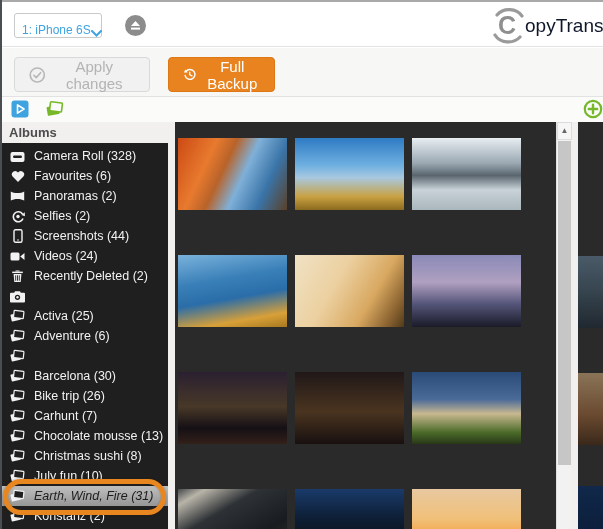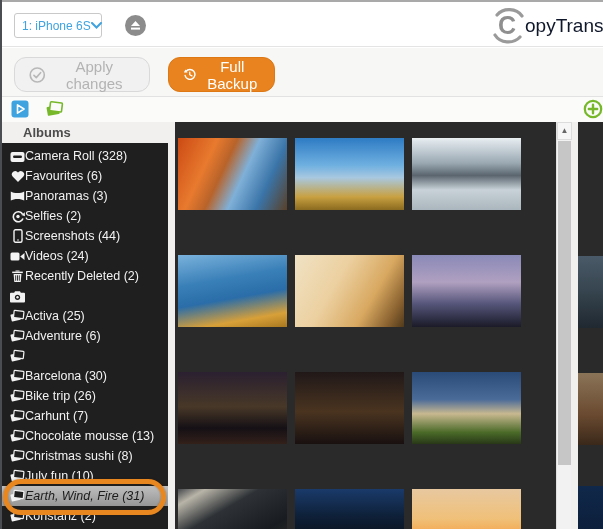--- a/index.html
+++ b/index.html
@@ -3,44 +3,44 @@
 <meta charset="utf-8">
 <style>
   html,body{margin:0;padding:0;background:#dcdcdc;}
   *{box-sizing:border-box;font-family:"Liberation Sans",sans-serif;}
   .window{position:relative;width:603px;height:529px;background:#ffffff;overflow:hidden;}
   .edge-top{position:absolute;left:0;top:0;width:603px;height:2px;background:#a9a9a9;z-index:50;}
   .edge-left{position:absolute;left:0;top:0;width:2px;height:529px;background:#4a4e52;z-index:50;}
 
   
   .topbar{position:absolute;left:2px;top:2px;width:601px;height:45px;background:#ffffff;border-bottom:1px solid #e4e4e4;}
-  .device-select{position:absolute;left:12px;top:11px;width:88px;height:25px;background:#fff;border:1px solid #c9c9c9;border-radius:3px;display:flex;align-items:center;justify-content:space-between;padding:0 7px;cursor:pointer;}
+  .device-select{position:absolute;left:12px;top:11px;width:88px;height:25px;background:#fff;border:1px solid #c9c9c9;border-radius:3px;display:flex;align-items:flex-end;justify-content:space-between;padding:0 7px;cursor:pointer;}
   .device-select span{color:#3fa3e0;font-size:12px;white-space:nowrap;}
   .device-select svg{flex:0 0 auto;}
   .eject-btn{position:absolute;left:123px;top:13px;width:21px;height:21px;border-radius:50%;background:#8c8c8c;border:none;display:flex;align-items:center;justify-content:center;cursor:pointer;padding:0;}
   .logo{position:absolute;right:0;top:4px;width:112px;height:40px;overflow:hidden;display:flex;align-items:center;color:#9a9a9a;white-space:nowrap;}
   .logo-mark{position:relative;width:34px;height:36px;flex:0 0 auto;}
   .logo-mark .c{position:absolute;left:7px;top:3px;font-size:25px;font-weight:bold;color:#8f8f8f;}
   .logo-rest{font-size:19px;color:#0f172a;letter-spacing:0;}
 
   
   .actionbar{position:absolute;left:2px;top:48px;width:601px;height:49px;background:#f7f7f5;border-bottom:1px solid #e2e2e2;}
-  .btn{position:absolute;top:9px;height:35px;border-radius:12px;font-size:15px;display:flex;align-items:center;gap:8px;padding:0 14px;cursor:pointer;}
+  .btn{position:absolute;top:9px;height:35px;border-radius:4px;font-size:15px;display:flex;align-items:center;gap:8px;padding:0 14px;cursor:pointer;}
   .btn-apply{left:12px;width:136px;background:#f1f1f1;border:1px solid #d9d9d9;color:#b3b3b3;}
   .btn-backup{left:166px;width:107px;background:#e8831f;border:1px solid #dd7814;color:#ffffff;}
 
   
   .smallbar{position:absolute;left:2px;top:97px;width:601px;height:25px;background:#fbfbfa;}
   .icon-btn{position:absolute;background:none;border:none;padding:0;cursor:pointer;line-height:0;}
 
   
   .content{position:absolute;left:2px;top:122px;width:601px;height:407px;background:#f1f0ee;}
-  .albums-head{position:absolute;left:0;top:0;width:173px;height:21px;background:#f1f0ee;color:#4c4c4c;font-size:13px;font-weight:bold;padding:3px 0 0 21px;}
+  .albums-head{position:absolute;left:0;top:0;width:173px;height:21px;background:#f1f0ee;color:#4c4c4c;font-size:13px;font-weight:bold;padding:3px 0 0 7px;}
   .sidebar{position:absolute;left:0;top:21px;width:166px;height:386px;background:#1f1f1f;overflow:hidden;padding-top:3px;}
-  .album-item{position:relative;height:20px;display:flex;align-items:center;padding-left:8px;cursor:pointer;}
+  .album-item{position:relative;height:20px;display:flex;align-items:center;gap:9px;padding-left:8px;cursor:pointer;}
   .album-item .alb-icon{width:15px;height:14px;flex:0 0 auto;display:inline-flex;align-items:center;justify-content:center;line-height:0;}
   .album-item .alb-label{color:#f2f2f2;font-size:12.5px;white-space:nowrap;}
   .album-item.selected{background:linear-gradient(#bfbfbf,#969696);}
   .album-item.selected .alb-label{color:#1c1c1c;font-style:italic;}
   .highlight-ring{position:absolute;left:1px;top:336px;width:163px;height:36px;border:5px solid #e8871f;border-radius:18px;box-shadow:0 0 2px rgba(60,30,0,.5), inset 0 0 2px rgba(60,30,0,.35);pointer-events:none;z-index:5;}
 
   .photo-panel{position:absolute;left:173px;top:0;width:381px;height:407px;background:#2a2a2a;overflow:hidden;}
   .grid{display:flex;flex-wrap:wrap;gap:45px 8px;padding:16px 0 0 3px;}
   .thumb{width:109px;height:72px;flex:0 0 auto;cursor:pointer;}
 
@@ -150,21 +150,21 @@
             </span>
     <span class="alb-label">Favourites (6)</span>
   </div>
 
   <div class="album-item">
     <span class="alb-icon">
               <svg width="15" height="12" viewBox="0 0 15 12">
                 <path d="M0.8 1.5 C4 3.6 11 3.6 14.2 1.5 L14.2 10.5 C11 8.4 4 8.4 0.8 10.5 Z" fill="#f2f2f2"></path>
               </svg>
             </span>
-    <span class="alb-label">Panoramas (3)</span>
+    <span class="alb-label">Panoramas (2)</span>
   </div>
 
   <div class="album-item">
     <span class="alb-icon">
               <svg width="14" height="13" viewBox="0 0 14 13">
                 <path d="M11.5 4 A 5 5 0 1 0 12 8.5" fill="none" stroke="#f2f2f2" stroke-width="1.6"></path>
                 <polygon points="13.8,2.2 10.4,5 13.9,6.2" fill="#f2f2f2"></polygon>
                 <circle cx="7" cy="6.5" r="1.7" fill="#f2f2f2"></circle>
               </svg>
             </span>

